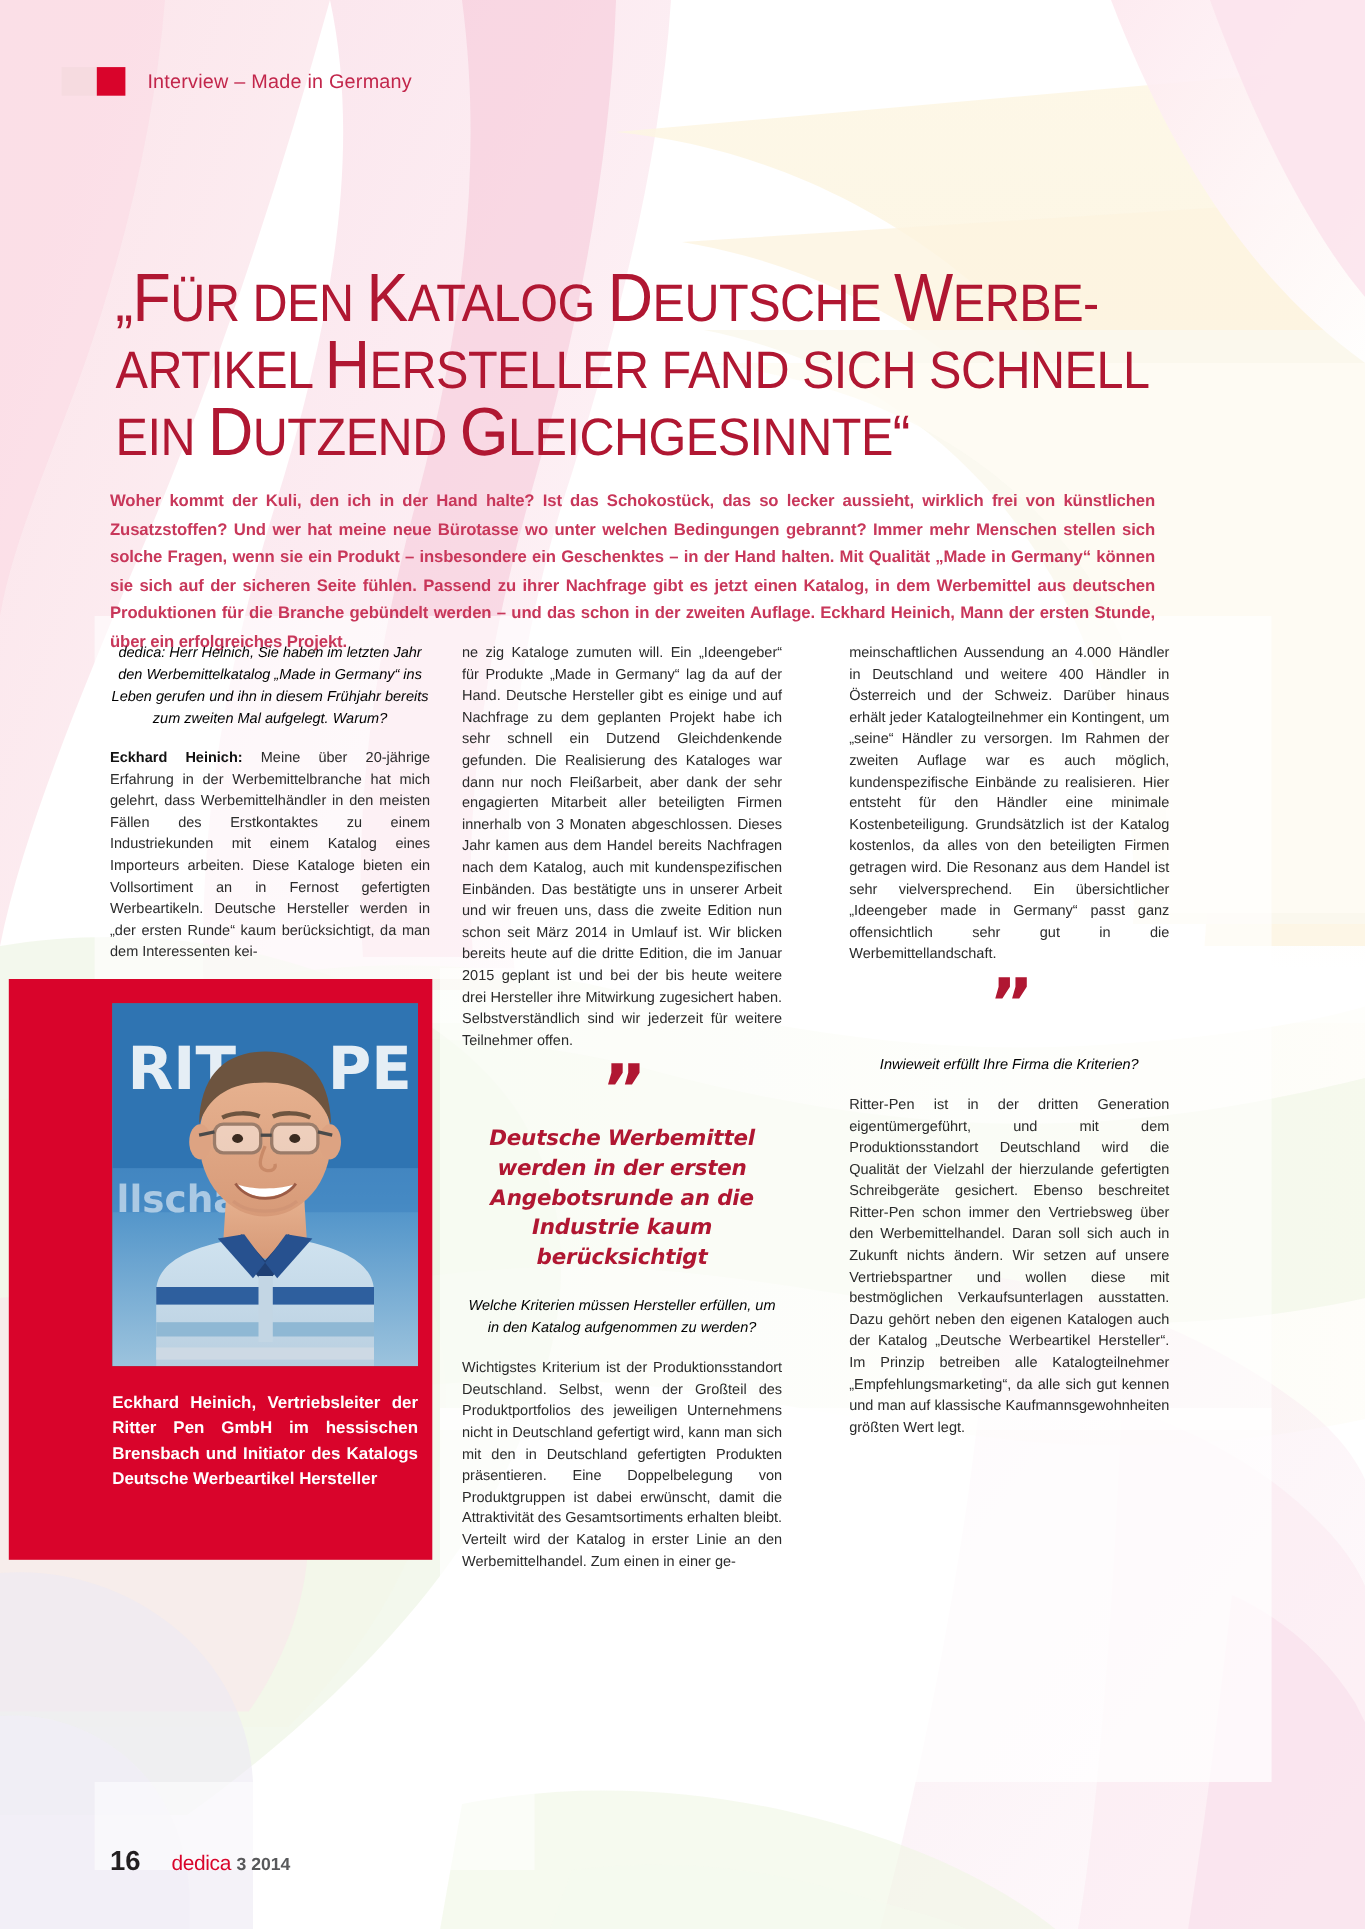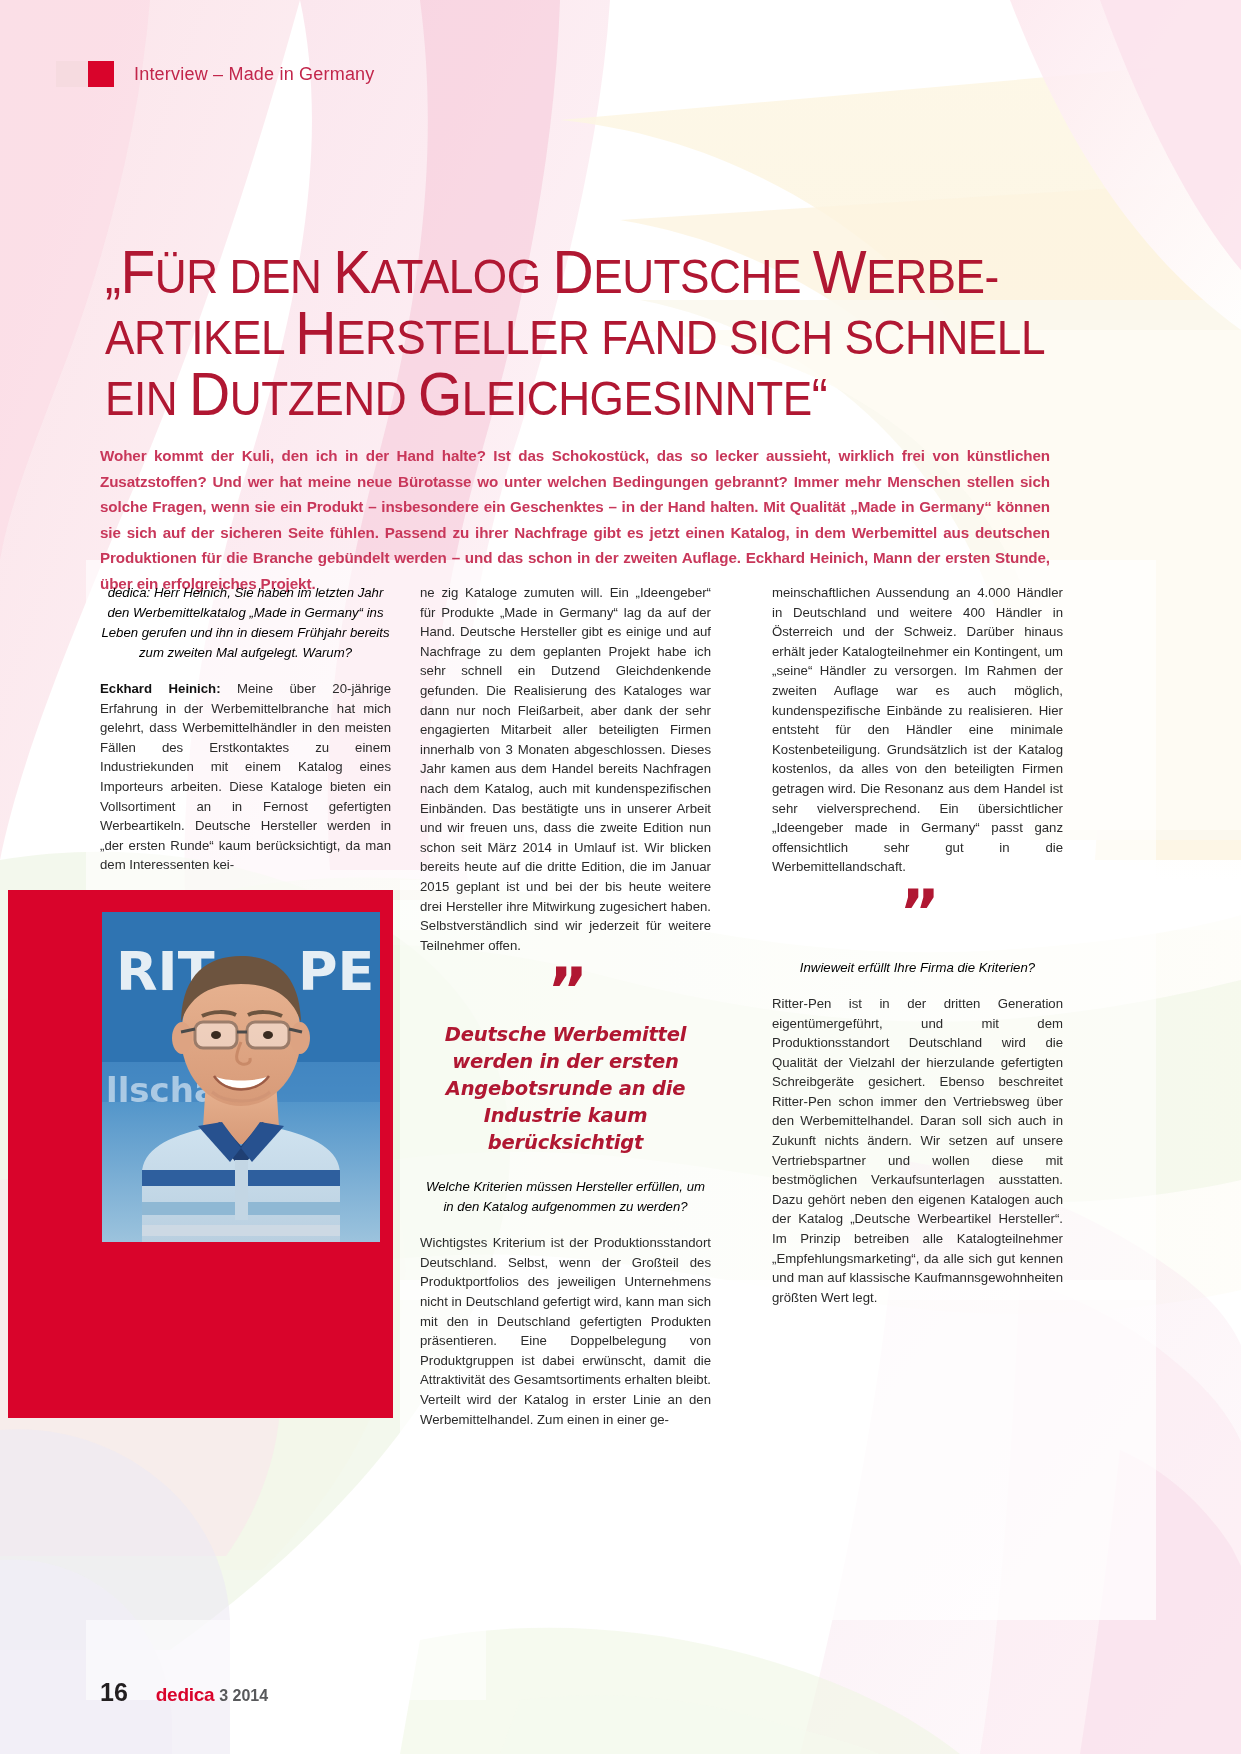--- a/index.html
+++ b/index.html
@@ -106,21 +106,21 @@
   .caption{
     position:absolute;left:94px;top:374px;width:278px;
     color:#ffffff;font-weight:700;font-size:15.4px;line-height:23px;
     text-align:justify;
     font-family:"Liberation Sans",sans-serif;
   }
 
   
   .footer{position:absolute;left:100px;top:1634px;display:flex;align-items:baseline;margin-top:44px;}
   .folio{font-size:25px;font-weight:700;color:#231f20;font-family:"Liberation Sans",sans-serif;}
-  .brand{margin-left:28px;font-size:19px;font-weight:700;color:#d9042b;font-family:"Liberation Sans",sans-serif;letter-spacing:-.3px;}
+  .brand{margin-left:28px;font-size:19px;font-weight:400;color:#d9042b;font-family:"Liberation Sans",sans-serif;letter-spacing:-.3px;}
   .issue{margin-left:5px;font-size:16px;font-weight:700;color:#58595b;font-family:"Liberation Sans",sans-serif;}
 </style>
 </head>
 <body>
 
 <div class="bg">
   <svg width="1241" height="1754" viewBox="0 0 1241 1754">
     <defs>
       <linearGradient id="g1" x1="0" y1="0" x2="1" y2="1">
         <stop offset="0%" stop-color="#fbe4ea"></stop>
@@ -308,20 +308,21 @@
         <path d="M146,103 C154,99 170,99 180,104" stroke="#6d543f" stroke-width="4" fill="none"></path>
 
         <path d="M139,130 C134,142 132,150 140,152 C146,153 149,150 148,146" stroke="#c98a68" stroke-width="3" fill="none"></path>
 
         <path d="M112,164 C124,180 154,180 167,164 C154,170 124,170 112,164 Z" fill="#ffffff"></path>
         <path d="M112,164 C124,182 154,182 167,164" stroke="#9c5c46" stroke-width="2.5" fill="none"></path>
 
         <path d="M110,180 C124,192 154,192 168,180" stroke="#cd9173" stroke-width="3" fill="none" opacity=".6"></path>
       </svg>
     </div>
+    <div class="caption">Eckhard Heinich, Vertriebsleiter der Ritter Pen GmbH im hessischen Brensbach und Initiator des Katalogs Deutsche Werbeartikel Hersteller</div>
   </div>
 
   <div class="footer">
     <span class="folio">16</span>
     <span class="brand">dedica</span>
     <span class="issue">3 2014</span>
   </div>
 
 </div>
 

